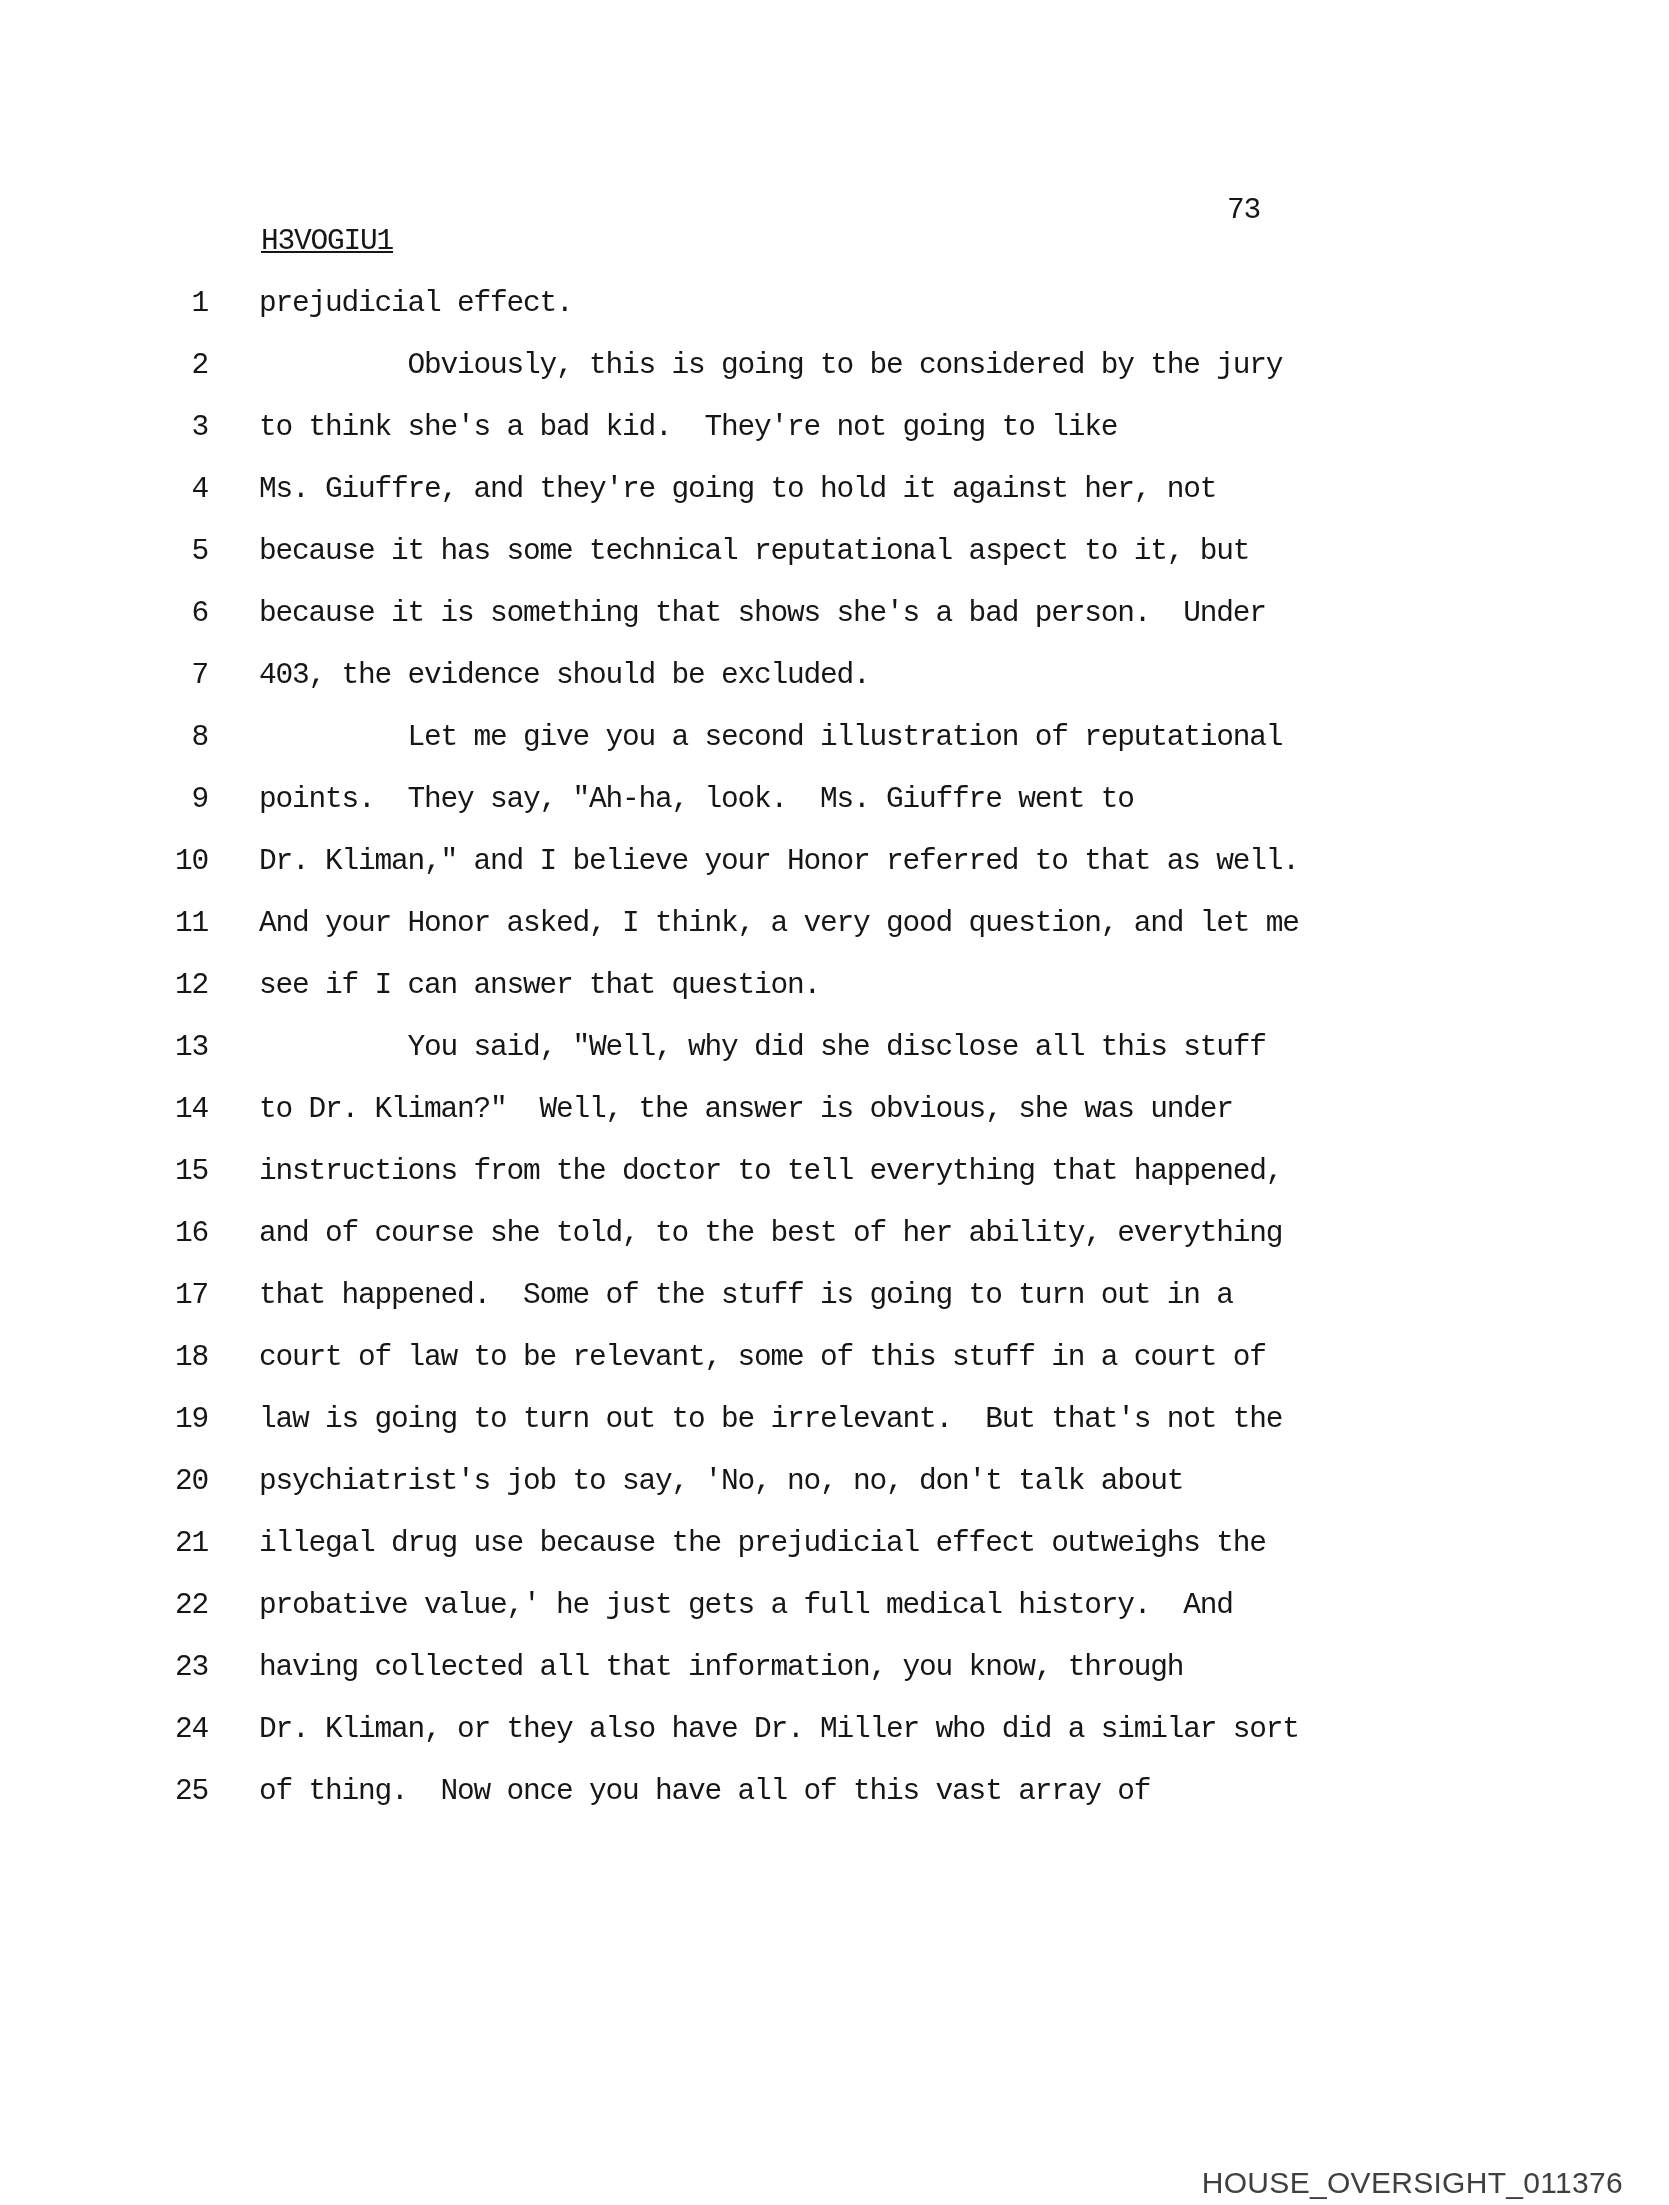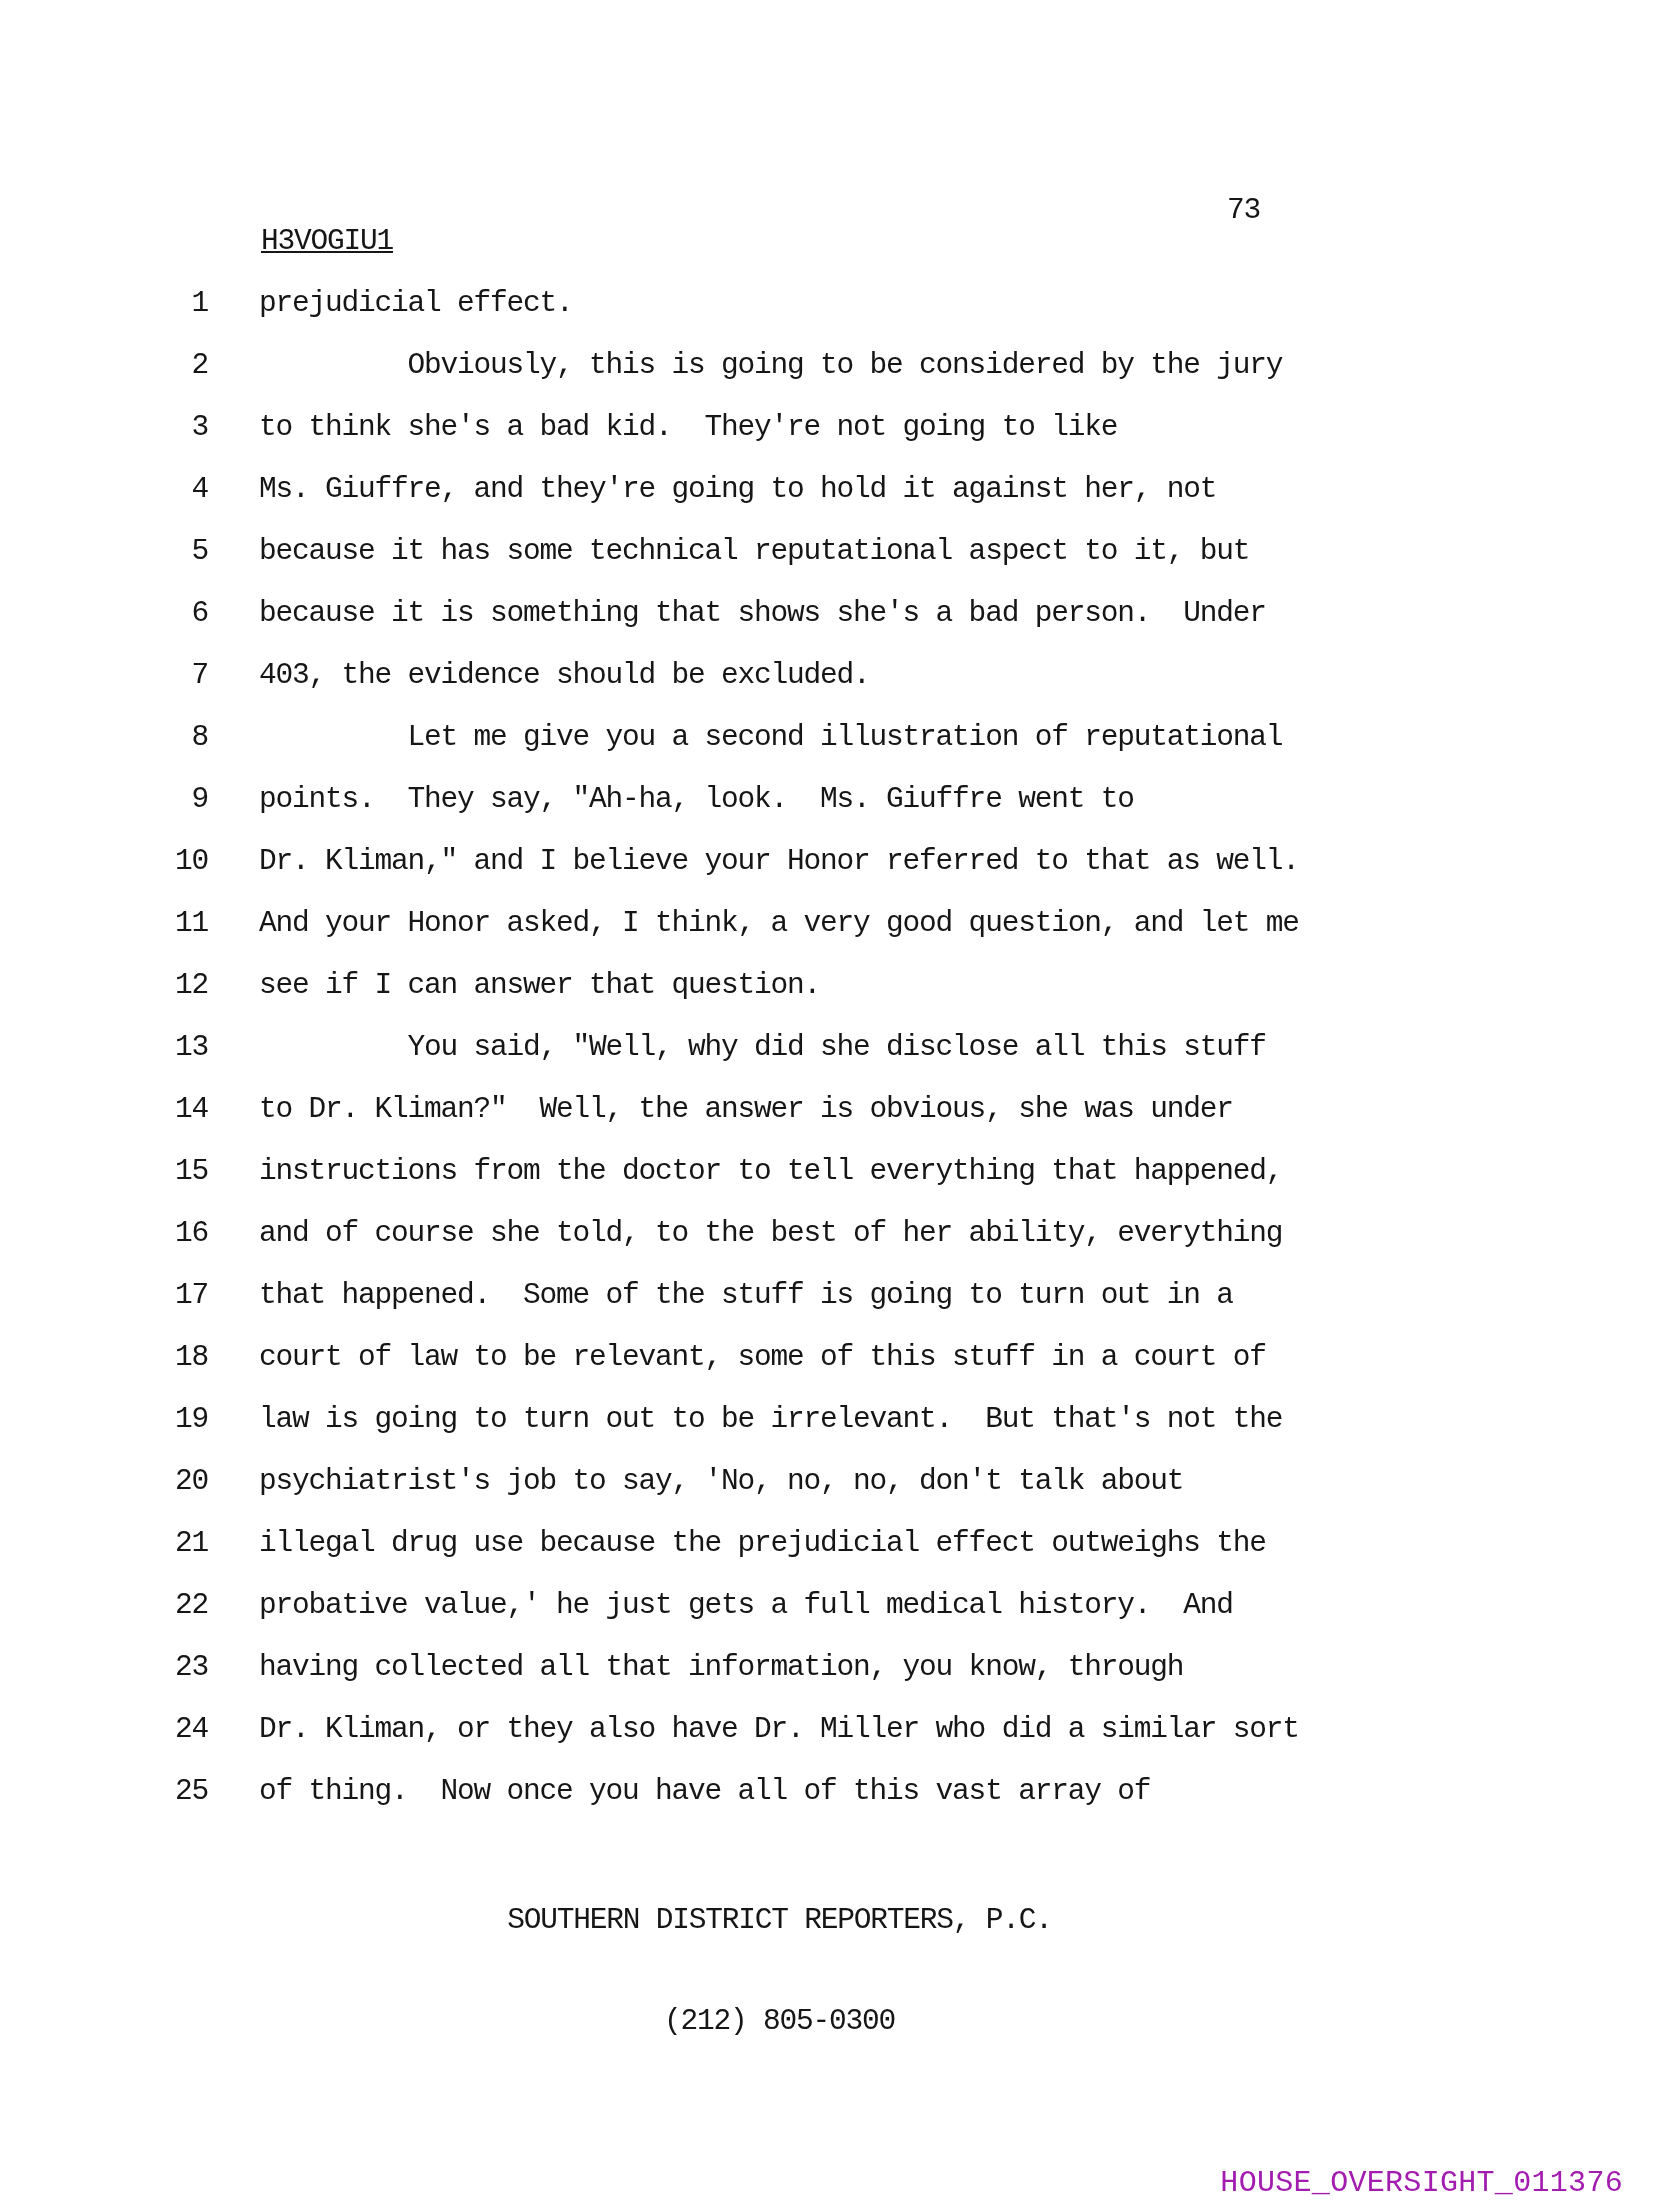--- a/index.html
+++ b/index.html
@@ -62,38 +62,34 @@
     top: 1836px;
     text-align: center;
   }
   .footer div {
     line-height: 33px;
   }
   .watermark {
     position: absolute;
     right: 46px;
     bottom: 5.2px;
-    font-family: Liberation Mono, monospace;
+    font-family: Liberation Sans, sans-serif;
     font-size: 30px;
-    color: #a21caf;
+    color: #404040;
     letter-spacing: 0.3px;
   }
 </style>
 </head>
 <body>
 
 <div class="page">
 
   <div class="page-number mono">73</div>
 
   <div class="header-id mono">H3VOGIU1</div>
 
   <div class="lines mono" id="lines-container"><div class="line"><span class="num">1</span><span class="text">prejudicial effect.</span></div><div class="line"><span class="num">2</span><span class="text">         Obviously, this is going to be considered by the jury</span></div><div class="line"><span class="num">3</span><span class="text">to think she's a bad kid.  They're not going to like</span></div><div class="line"><span class="num">4</span><span class="text">Ms. Giuffre, and they're going to hold it against her, not</span></div><div class="line"><span class="num">5</span><span class="text">because it has some technical reputational aspect to it, but</span></div><div class="line"><span class="num">6</span><span class="text">because it is something that shows she's a bad person.  Under</span></div><div class="line"><span class="num">7</span><span class="text">403, the evidence should be excluded.</span></div><div class="line"><span class="num">8</span><span class="text">         Let me give you a second illustration of reputational</span></div><div class="line"><span class="num">9</span><span class="text">points.  They say, "Ah-ha, look.  Ms. Giuffre went to</span></div><div class="line"><span class="num">10</span><span class="text">Dr. Kliman," and I believe your Honor referred to that as well.</span></div><div class="line"><span class="num">11</span><span class="text">And your Honor asked, I think, a very good question, and let me</span></div><div class="line"><span class="num">12</span><span class="text">see if I can answer that question.</span></div><div class="line"><span class="num">13</span><span class="text">         You said, "Well, why did she disclose all this stuff</span></div><div class="line"><span class="num">14</span><span class="text">to Dr. Kliman?"  Well, the answer is obvious, she was under</span></div><div class="line"><span class="num">15</span><span class="text">instructions from the doctor to tell everything that happened,</span></div><div class="line"><span class="num">16</span><span class="text">and of course she told, to the best of her ability, everything</span></div><div class="line"><span class="num">17</span><span class="text">that happened.  Some of the stuff is going to turn out in a</span></div><div class="line"><span class="num">18</span><span class="text">court of law to be relevant, some of this stuff in a court of</span></div><div class="line"><span class="num">19</span><span class="text">law is going to turn out to be irrelevant.  But that's not the</span></div><div class="line"><span class="num">20</span><span class="text">psychiatrist's job to say, 'No, no, no, don't talk about</span></div><div class="line"><span class="num">21</span><span class="text">illegal drug use because the prejudicial effect outweighs the</span></div><div class="line"><span class="num">22</span><span class="text">probative value,' he just gets a full medical history.  And</span></div><div class="line"><span class="num">23</span><span class="text">having collected all that information, you know, through</span></div><div class="line"><span class="num">24</span><span class="text">Dr. Kliman, or they also have Dr. Miller who did a similar sort</span></div><div class="line"><span class="num">25</span><span class="text">of thing.  Now once you have all of this vast array of</span></div></div>
 
-  <div class="footer mono">
-    <div>SOUTHERN DISTRICT REPORTERS, P.C.</div>
-    <div>(212) 805-0300</div>
-  </div>
 
   <div class="watermark">HOUSE_OVERSIGHT_011376</div>
 
 </div>
 
 
 </body></html>

